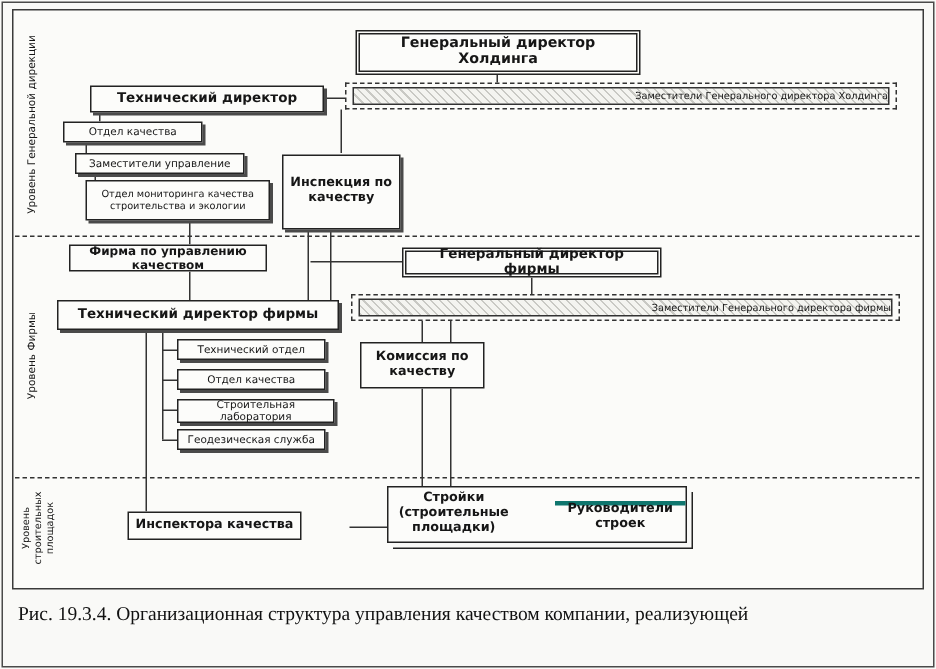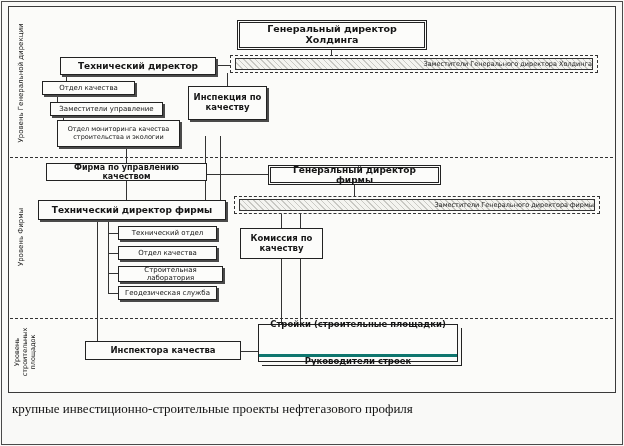--- a/index.html
+++ b/index.html
@@ -19,21 +19,21 @@
   .f9{font-size:9px;}
   .f95{font-size:9.5px;}
   .dash{position:absolute;border:1px dashed #333;background:transparent;box-sizing:border-box;}
   .hatch{position:absolute;border:1px solid #333;box-sizing:border-box;display:flex;align-items:center;justify-content:flex-end;text-align:center;
          background:repeating-linear-gradient(45deg,#c9c9c4 0 1px,#f4f4f0 1px 4px);}
   .vl{position:absolute;width:1px;background:#333;}
   .hl{position:absolute;height:1px;background:#333;}
   .sep{position:absolute;left:10px;width:603px;height:0;border-top:1px dashed #333;}
   .vlabel{position:absolute;transform:rotate(-90deg);font-size:7px;text-align:center;line-height:1.2;white-space:normal;}
   .two-line span{display:inline-block;max-width:150px;}
-  .rows{flex-direction:column;padding:0;gap:24px;}
+  .rows{flex-direction:row;padding:0;gap:24px;}
   .rows .row{width:100%;height:19px;display:flex;align-items:center;justify-content:center;box-sizing:border-box;}
   .rows .row + .row{border-top:3px solid #0f766e;}
   .caption{position:absolute;left:12px;top:399px;width:602px;font-family:"Liberation Serif","DejaVu Serif",serif;font-size:13px;line-height:19px;color:#111;}
 </style>
 </head>
 <body>
 
 <div class="page">
   <div class="outer-frame"></div>
   <div class="diagram-frame"></div>
@@ -73,37 +73,37 @@
   </div>
   <div class="dash" style="left:230px;top:55px;width:368px;height:18px"></div>
   <div class="hatch f6" style="left:235px;top:58px;width:358px;height:12px">
     <span>Заместители Генерального директора Холдинга</span>
   </div>
 
   <div class="box bold f9 sh" style="left:60px;top:57px;width:156px;height:18px">Технический директор</div>
   <div class="box f7 sh" style="left:42px;top:81px;width:93px;height:14px">Отдел качества</div>
   <div class="box f7 sh" style="left:50px;top:102px;width:113px;height:14px">Заместители управление</div>
   <div class="box f6 sh" style="left:57px;top:120px;width:123px;height:27px">Отдел мониторинга качества строительства и экологии</div>
-  <div class="box bold f85 sh" style="left:188px;top:86px;width:79px;height:34px">Инспекция по качеству</div>
+  <div class="box bold f85 sh" style="left:188px;top:103px;width:79px;height:50px">Инспекция по качеству</div>
 
-  <div class="box bold f8" style="left:46px;top:163px;width:161px;height:18px">Фирма по управлению качеством</div>
+  <div class="box bold f8" style="left:46px;top:163px;width:132px;height:18px">Фирма по управлению качеством</div>
   <div class="box dbl bold f9" style="left:268px;top:165px;width:173px;height:20px">Генеральный директор фирмы</div>
   <div class="dash" style="left:234px;top:196px;width:366px;height:18px"></div>
   <div class="hatch f6" style="left:239px;top:199px;width:356px;height:12px">
     <span>Заместители Генерального директора фирмы</span>
   </div>
   <div class="box bold f9 sh" style="left:38px;top:200px;width:188px;height:20px">Технический директор фирмы</div>
   <div class="box f7 sh" style="left:118px;top:226px;width:99px;height:14px">Технический отдел</div>
   <div class="box f7 sh" style="left:118px;top:246px;width:99px;height:14px">Отдел качества</div>
   <div class="box f7 sh" style="left:118px;top:266px;width:105px;height:16px">Строительная лаборатория</div>
   <div class="box f7 sh" style="left:118px;top:286px;width:99px;height:14px">Геодезическая служба</div>
   <div class="box bold f85" style="left:240px;top:228px;width:83px;height:31px">Комиссия по качеству</div>
 
-  <div class="box bold f85" style="left:85px;top:341px;width:156px;height:19px">Инспектора качества</div>
+  <div class="box bold f85" style="left:85px;top:341px;width:116px;height:19px">Инспектора качества</div>
   <div class="box rows bold f85 sh3" style="left:258px;top:324px;width:200px;height:38px">
     <div class="row">Стройки (строительные площадки)</div>
     <div class="row">Руководители строек</div>
   </div>
 
   <div class="caption">
-    <div>крупные инвестиционно-строительные проекты нефтегазового профиля</div>
+    <div>Рис. 19.3.4. Организационная структура управления качеством компании, реализующей</div>
   </div>
 </div>
 
 </body></html>

